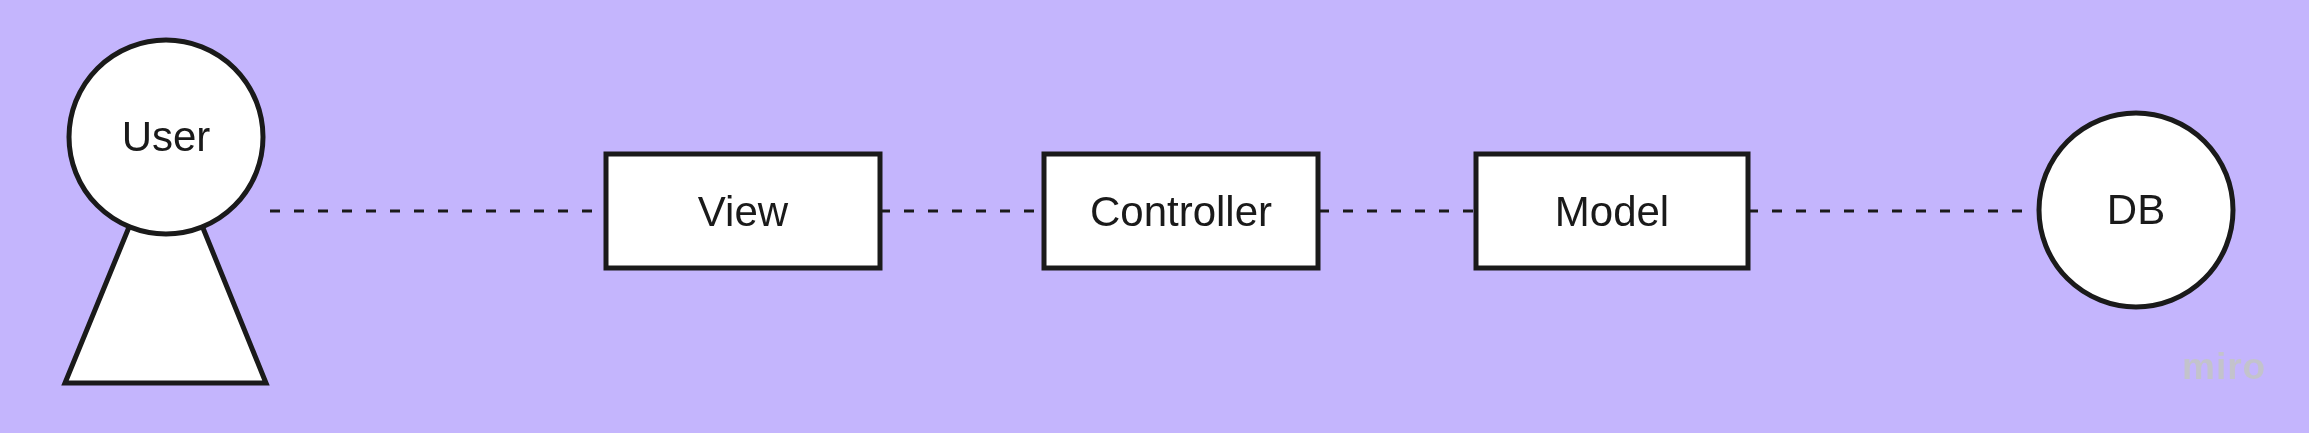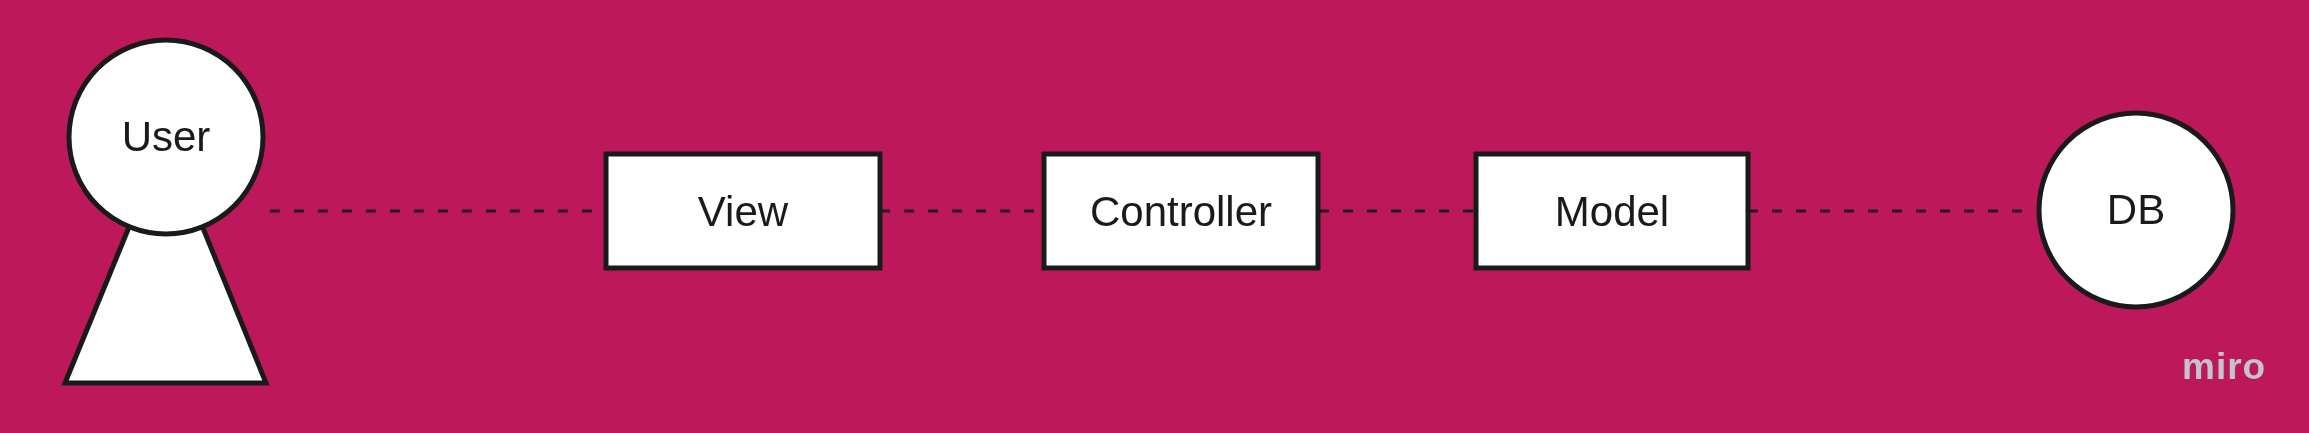--- a/index.html
+++ b/index.html
@@ -4,21 +4,21 @@
 <style>
   html, body {
     margin: 0;
     padding: 0;
     background: #ffffff;
   }
   .canvas {
     position: relative;
     width: 2309px;
     height: 433px;
-    background: #be185d;
+    background: #c4b5fd;
     overflow: hidden;
   }
   svg { display: block; }
   .shape {
     fill: #ffffff;
     stroke-width: 5;
   }
   .connector {
     stroke-width: 3;
     stroke-dasharray: 10 14;

